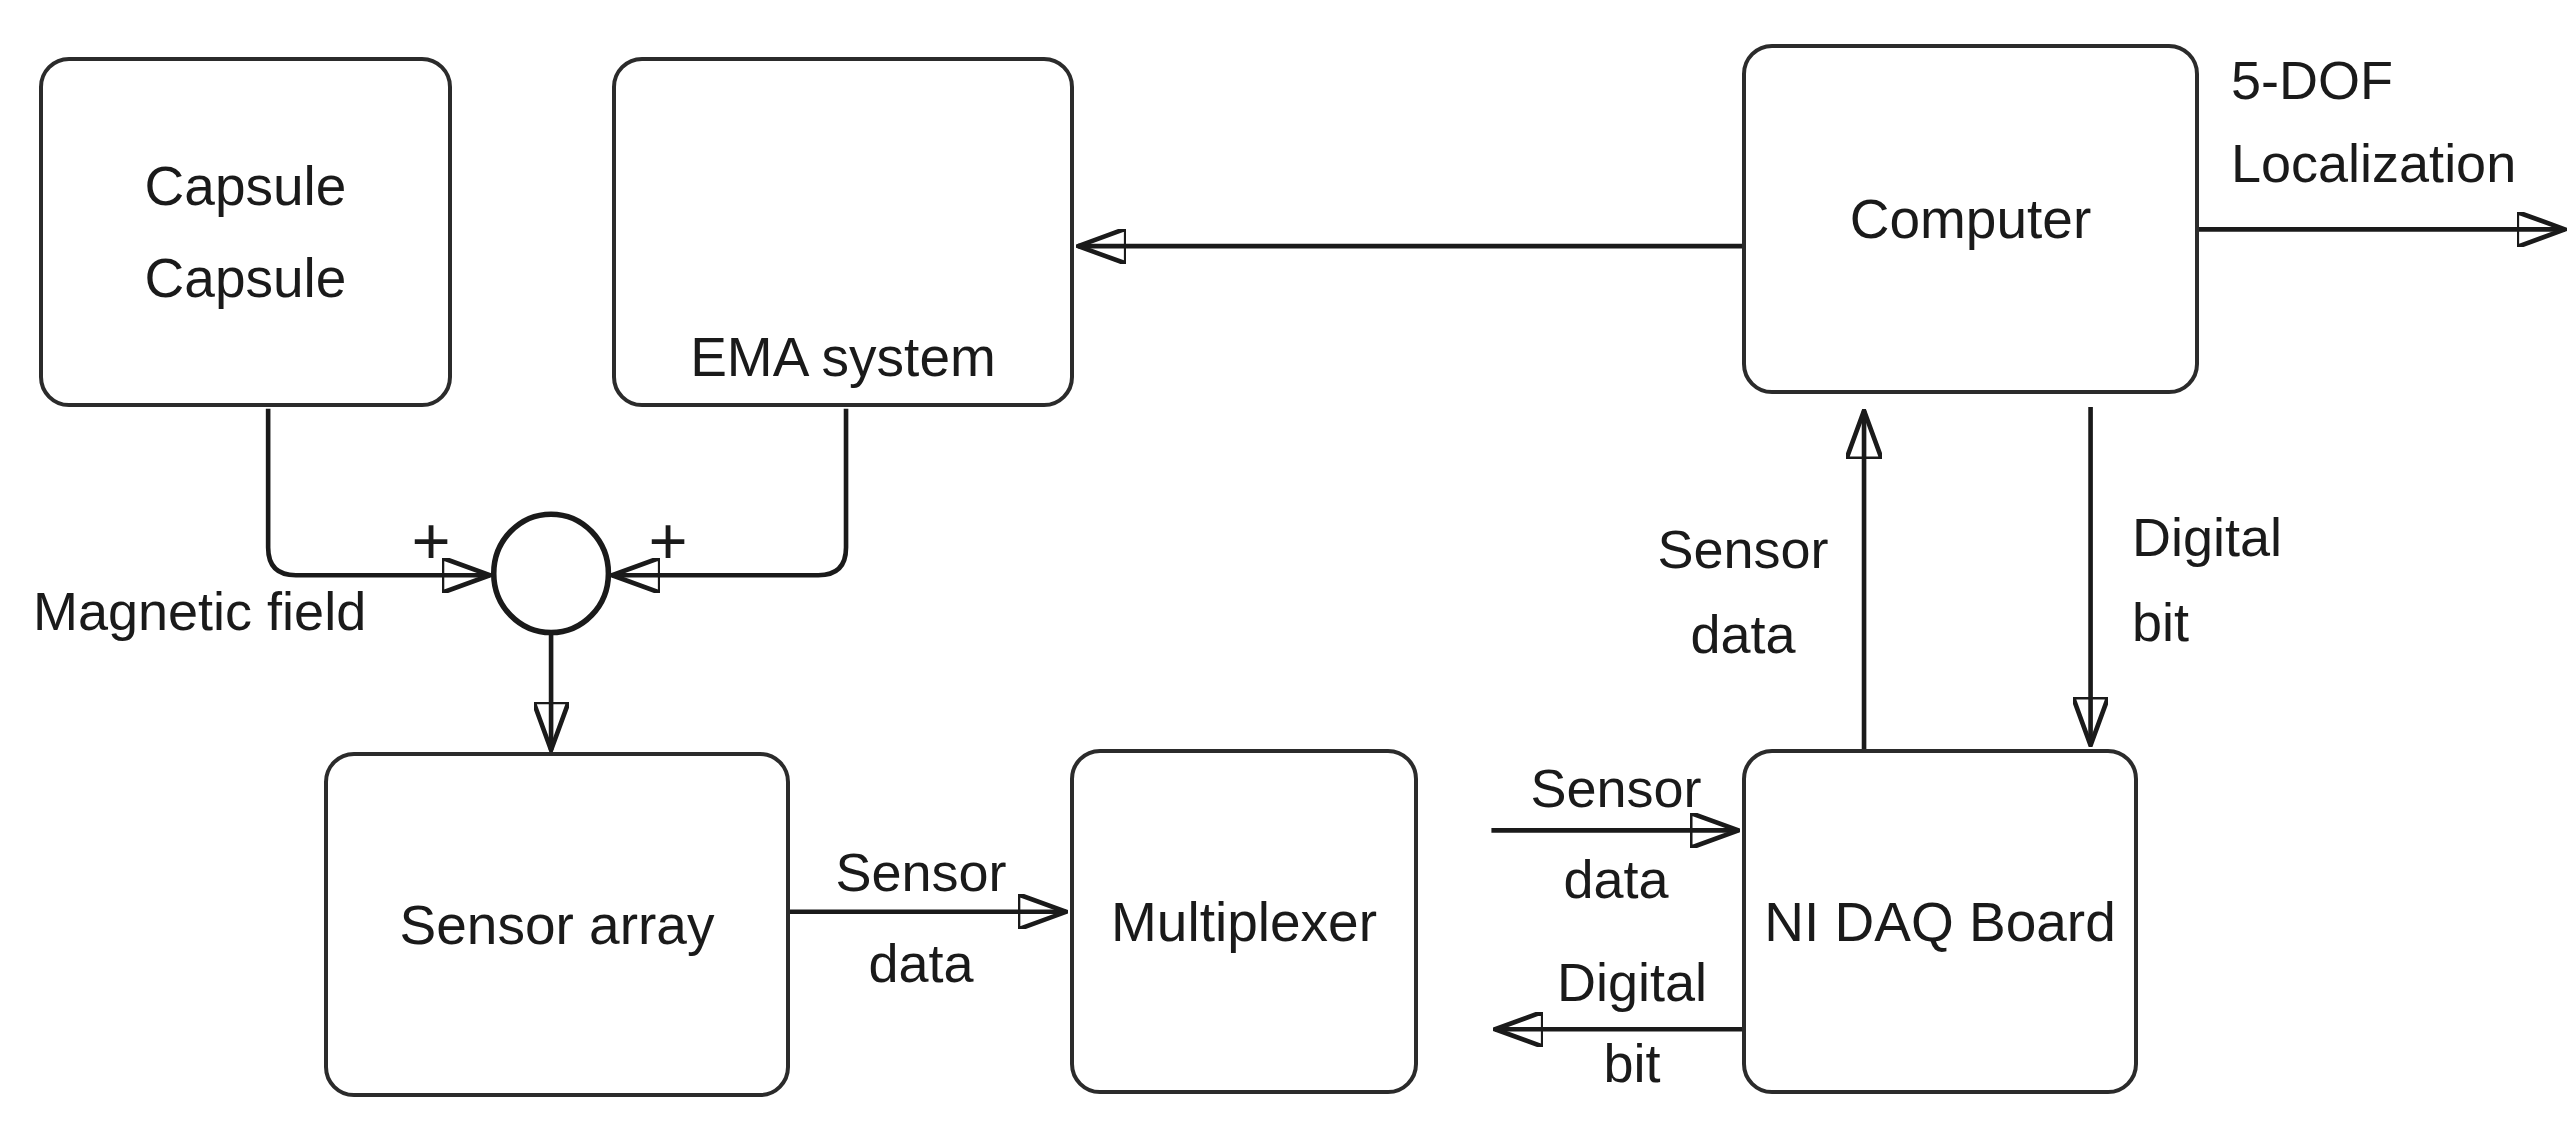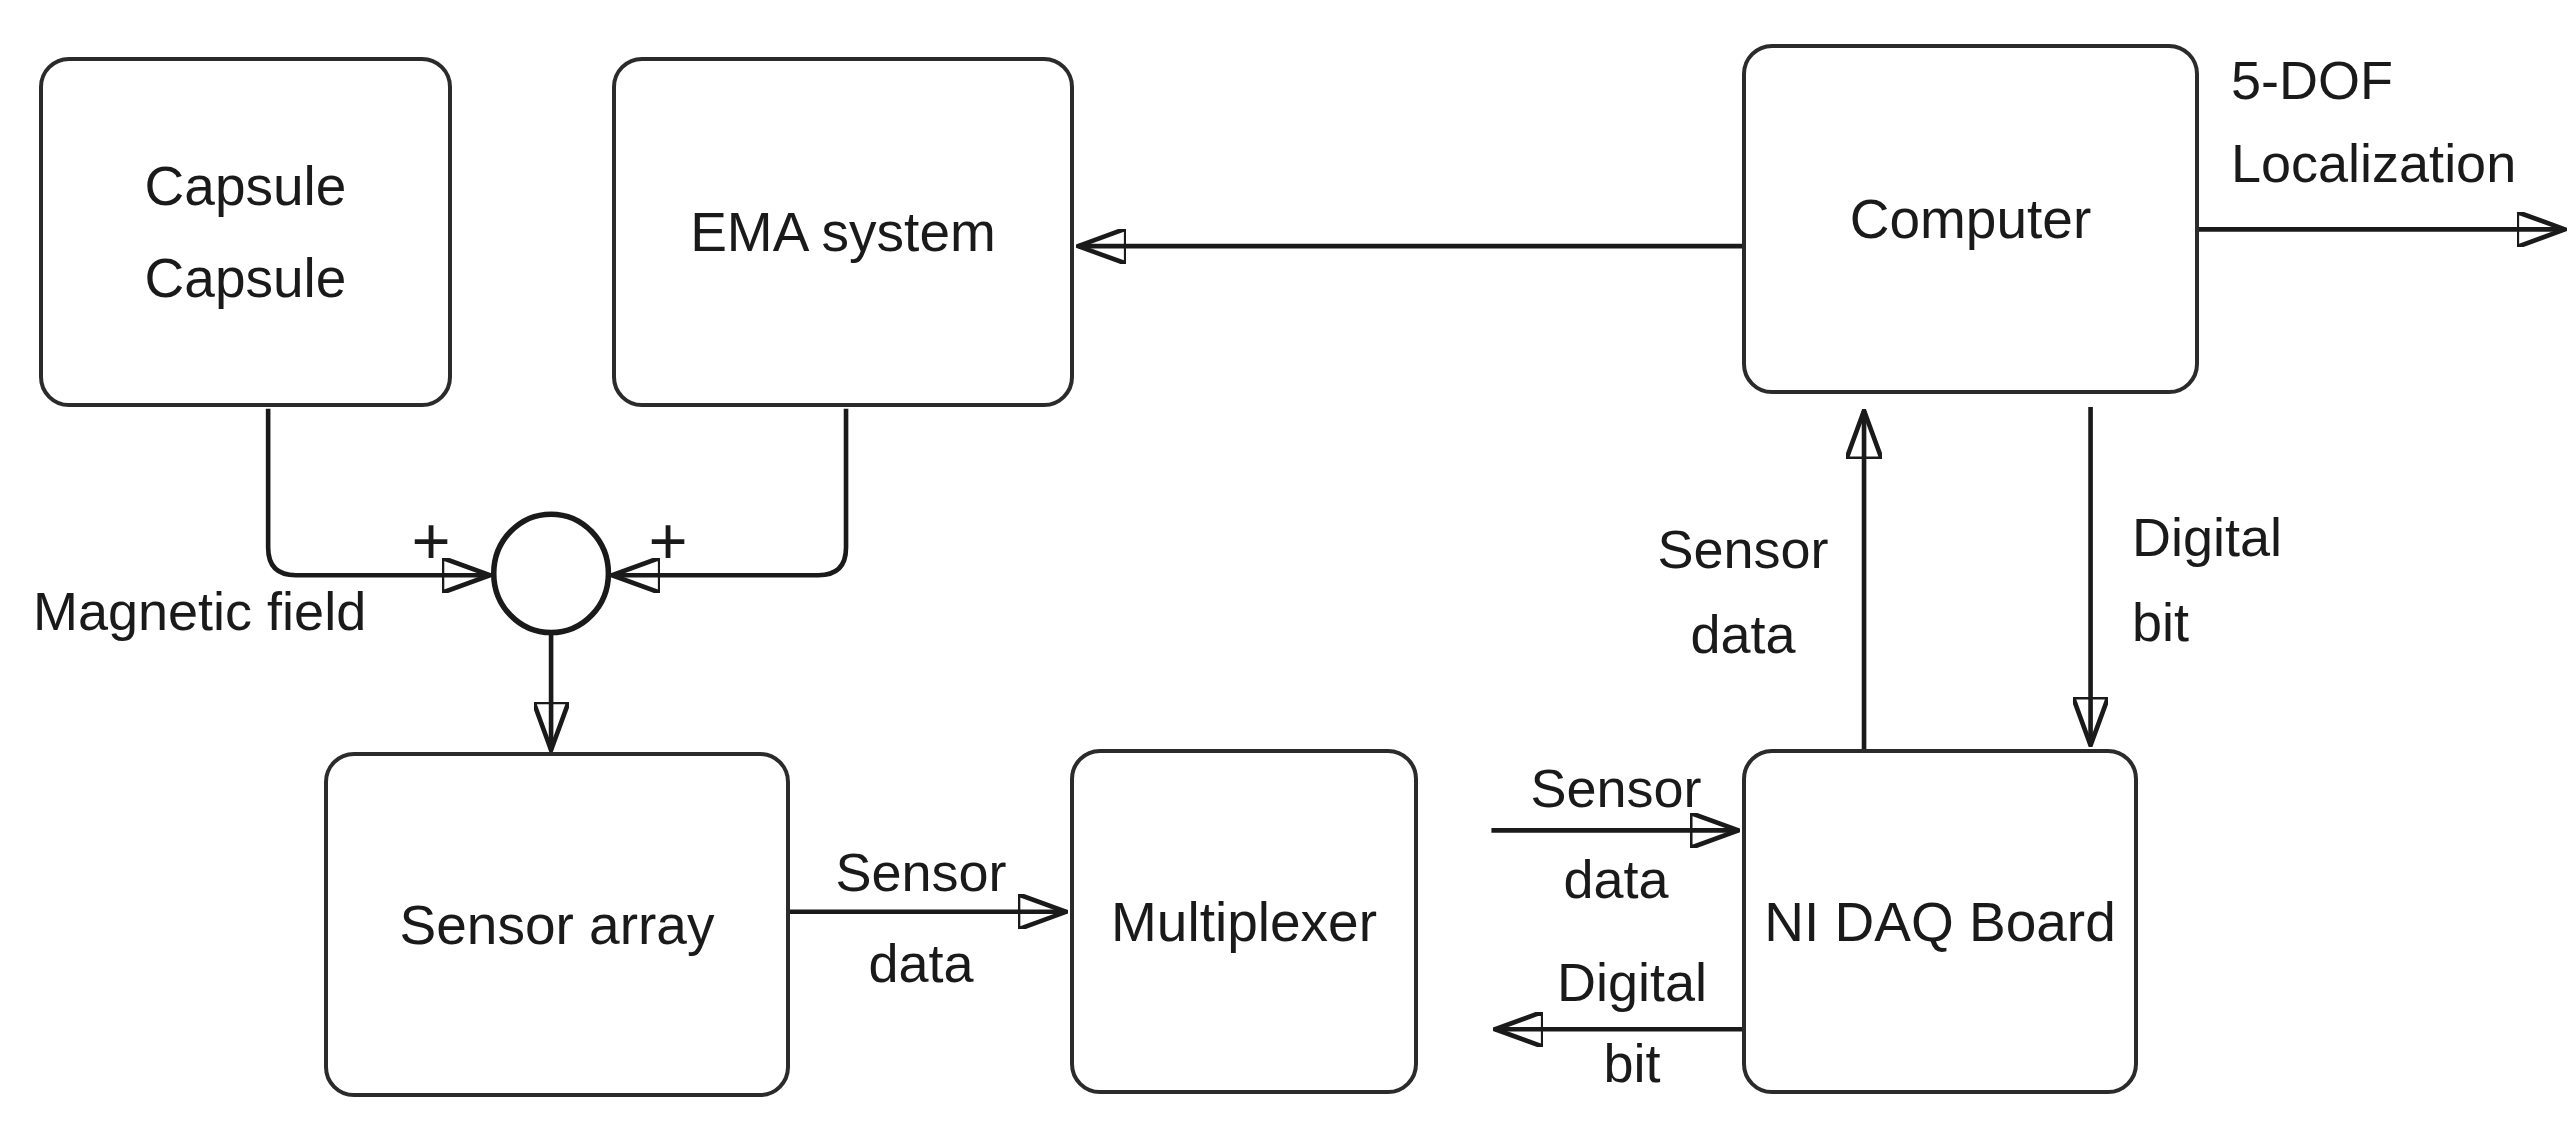--- a/index.html
+++ b/index.html
@@ -45,21 +45,21 @@
   .lbl.centered{transform:translate(-50%,-50%);text-align:center;}
   .plus{
     position:absolute;
     transform:translate(-50%,-50%);
     font-size:67px;
     line-height:67px;
     color:var(--text);
   }
   
   #node-capsule{left:39px;top:57px;width:413px;height:350px;}
-  #node-ema{left:612px;top:57px;width:462px;height:350px;}
+  #node-ema{left:612px;top:57px;width:462px;height:350px;justify-content:flex-end;}
   #node-computer{left:1742px;top:44px;width:457px;height:350px;}
   #node-sensor-array{left:324px;top:752px;width:466px;height:345px;justify-content:center;}
   #node-multiplexer{left:1070px;top:749px;width:348px;height:345px;}
   #node-nidaq{left:1742px;top:749px;width:396px;height:345px;}
   
   #lbl-current{left:1458px;top:190px;}
   #lbl-5dof{left:2231px;top:39px;line-height:83px;}
   #lbl-mixed{left:33px;top:569px;line-height:85px;}
   #lbl-sensor-data-a{left:921px;top:918px;line-height:91px;}
   #lbl-sensor-data-b{left:1616px;top:834px;line-height:91px;}

